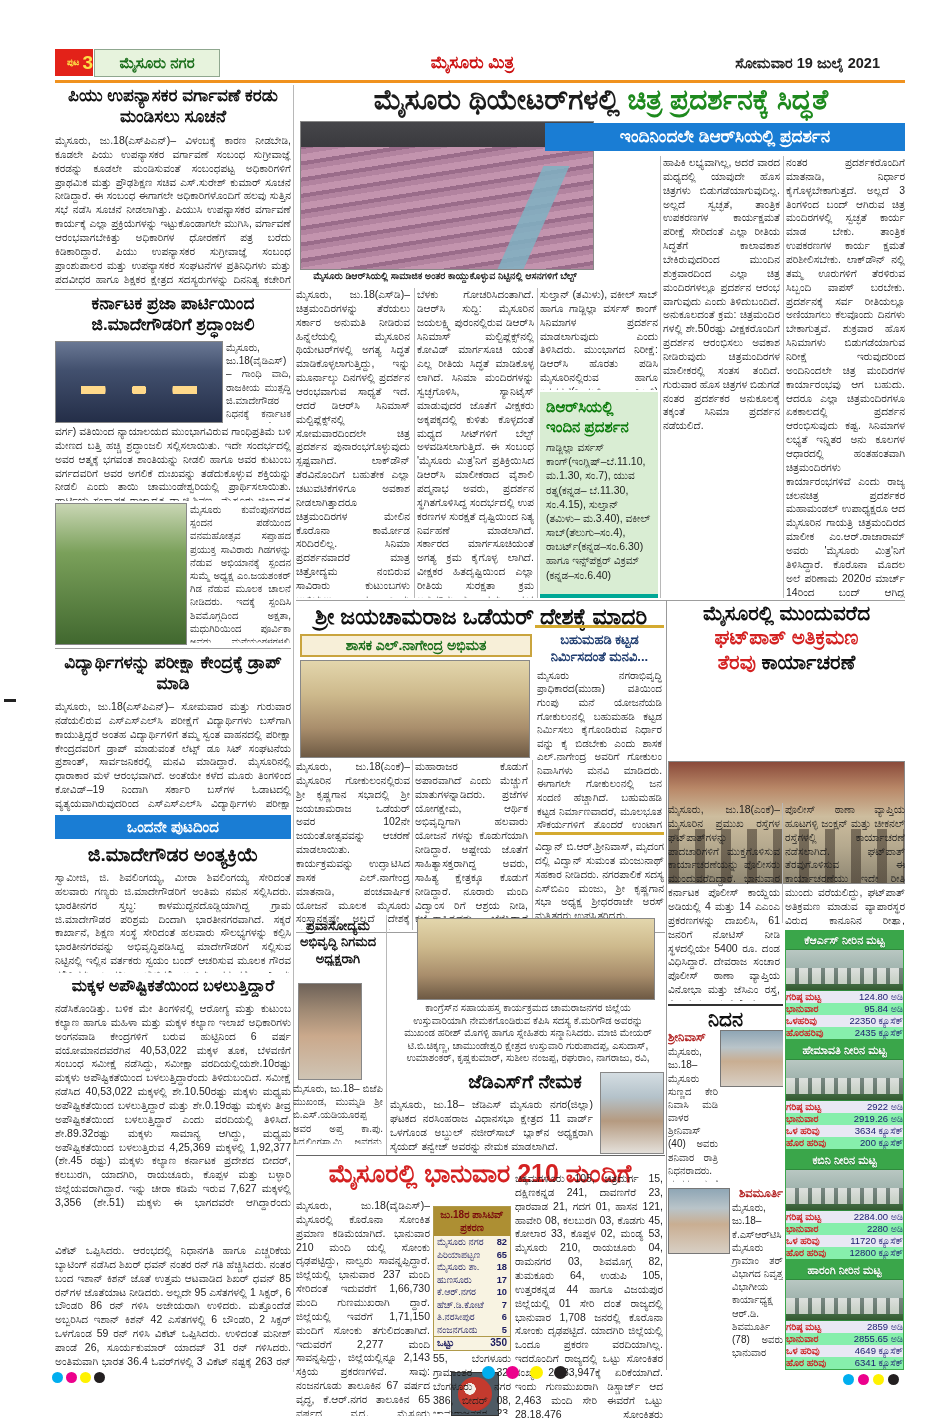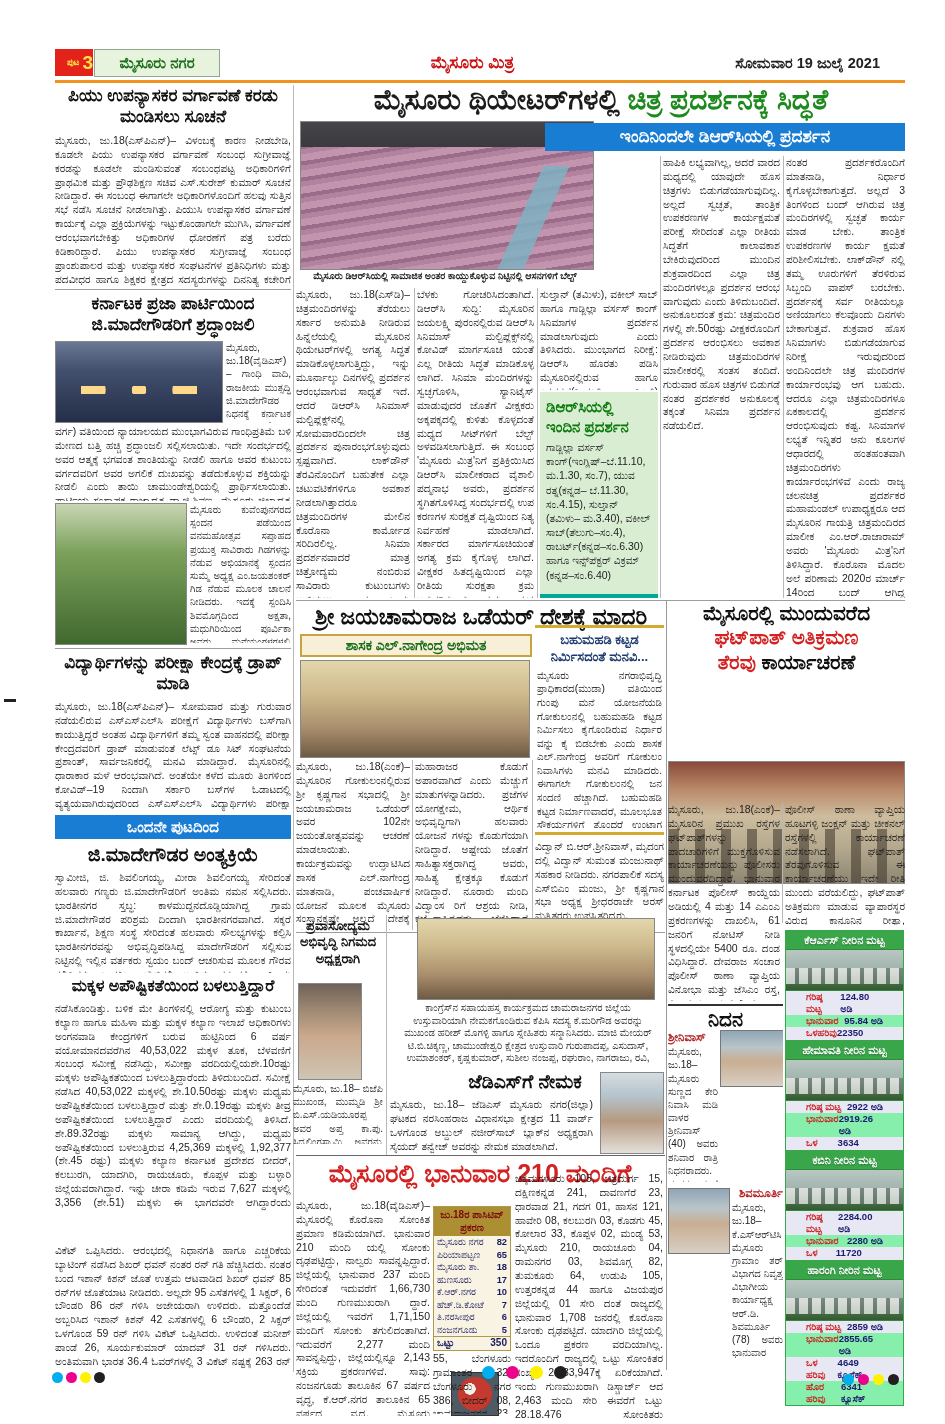--- a/index.html
+++ b/index.html
@@ -42,24 +42,24 @@
   .crow{display:flex;padding:0 3px;font-size:9.3px;line-height:12.5px;color:#1a1a5e;}
   .crow .v{margin-left:auto;font-weight:bold;}
   .crow.total{border-top:1px solid #b09a4a;font-weight:bold;font-size:10px;}
   
   .rtable{position:absolute;left:785px;width:119px;box-sizing:border-box;border:1px solid #3aa64a;background:#86efac;overflow:hidden;}
   .rtable .hd{background:#3aa64a;color:#ffffff;font-weight:bold;font-size:11px;text-align:center;line-height:18px;text-shadow:0 1px 1px #1c6e2a;}
   .rtable .ph{height:40px;border-top:1px solid #2f8a3d;border-bottom:1px solid #2f8a3d;
       background:linear-gradient(180deg,#b9c7c2 0%,#9fb3ad 50%,#47714a 78%,#33592f 100%);position:relative;}
   .rtable .ph:before{content:"";position:absolute;left:0;right:0;top:45%;height:40%;
       background:repeating-linear-gradient(90deg,#e9e9e6 0 9px,#6c7a74 9px 13px);opacity:.8;}
-  .rrow{display:flex;padding:0 20px;font-size:9.5px;line-height:12px;}
+  .rrow{display:flex;padding:0 0;font-size:9.5px;line-height:12px;}
   .rrow:nth-child(odd){background:#e8e8f4;}
   .rrow .k{color:#cc2222;font-weight:bold;}
-  .rrow .v{margin-left:auto;color:#1a1a6e;font-weight:bold;}
+  .rrow .v{margin-left:auto;color:#1a1a6e;font-weight:normal;}
   
   .obname{color:#b22222;font-weight:bold;font-size:11.5px;}
   .obphoto{border:1px solid #777;background:linear-gradient(180deg,#8fa6b5 0%,#b9c4c9 30%,#c9ae92 55%,#d8cfc4 100%);}
   
   .dots{position:absolute;display:flex;}
   .dot{border-radius:50%;}
   .dot.c{background:#00aeef}.dot.m{background:#ec008c}.dot.y{background:#fff200}.dot.k{background:#231f20}
   
   .theater{background:
      linear-gradient(180deg,#46464a 0%,#3a3a3e 17%,rgba(0,0,0,0) 17%),

